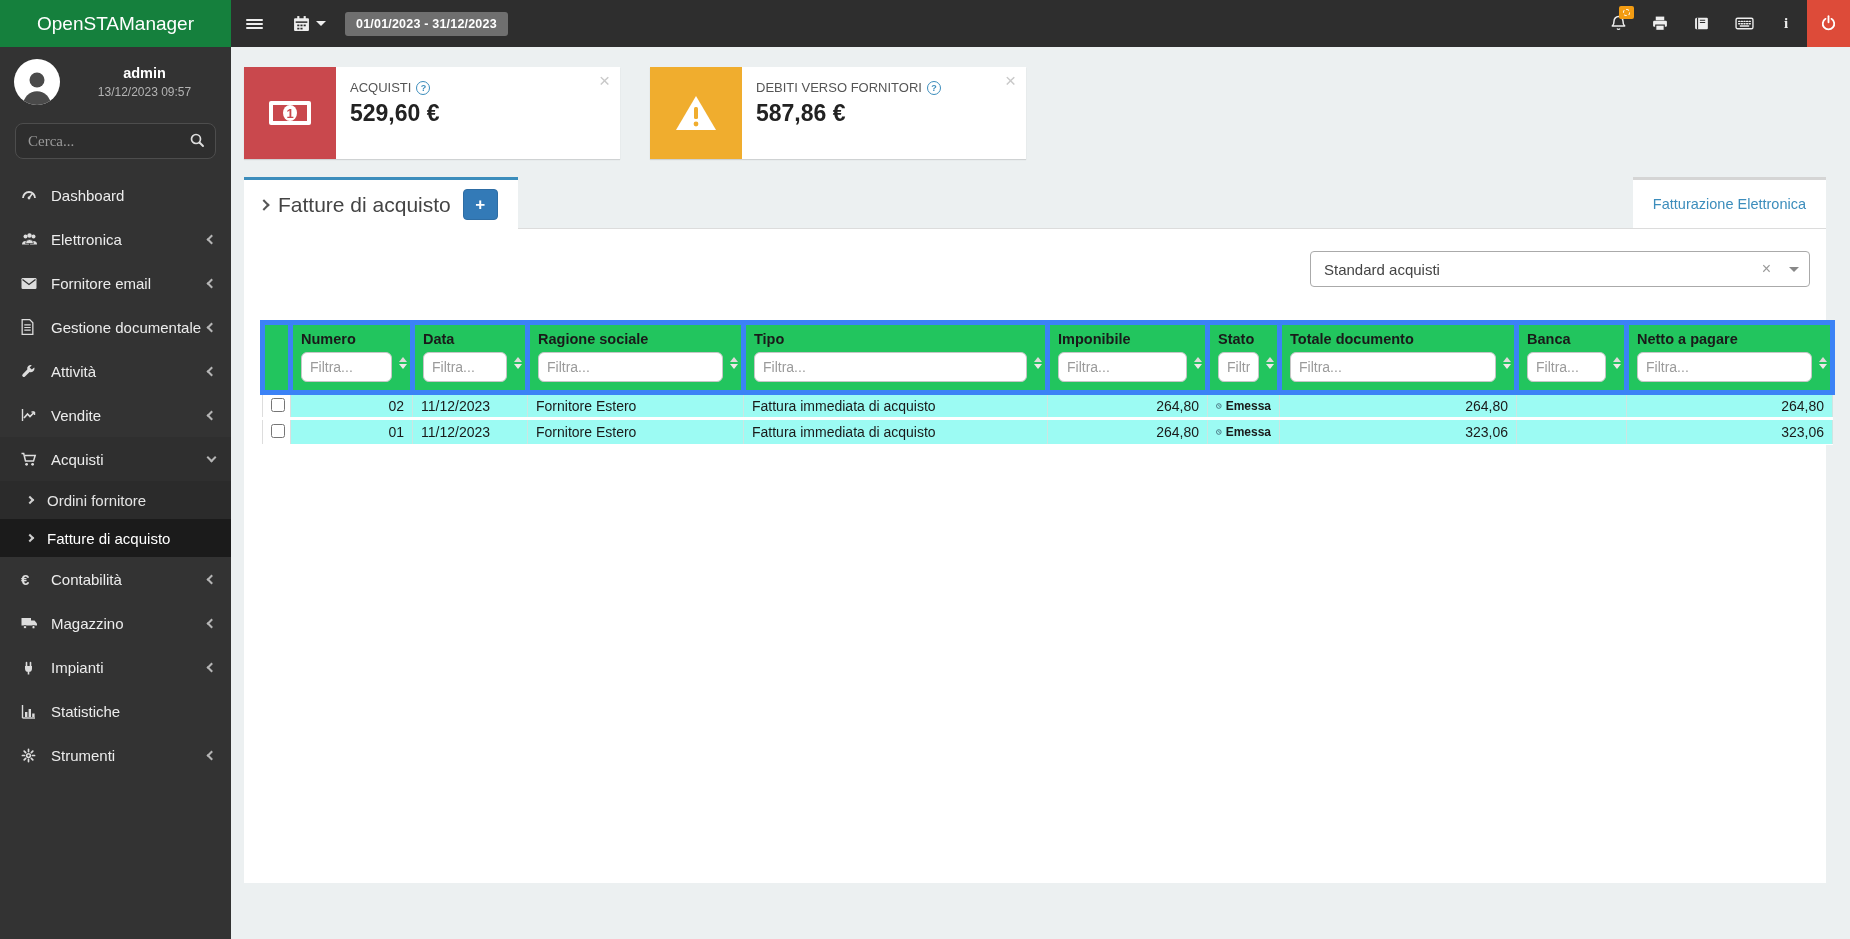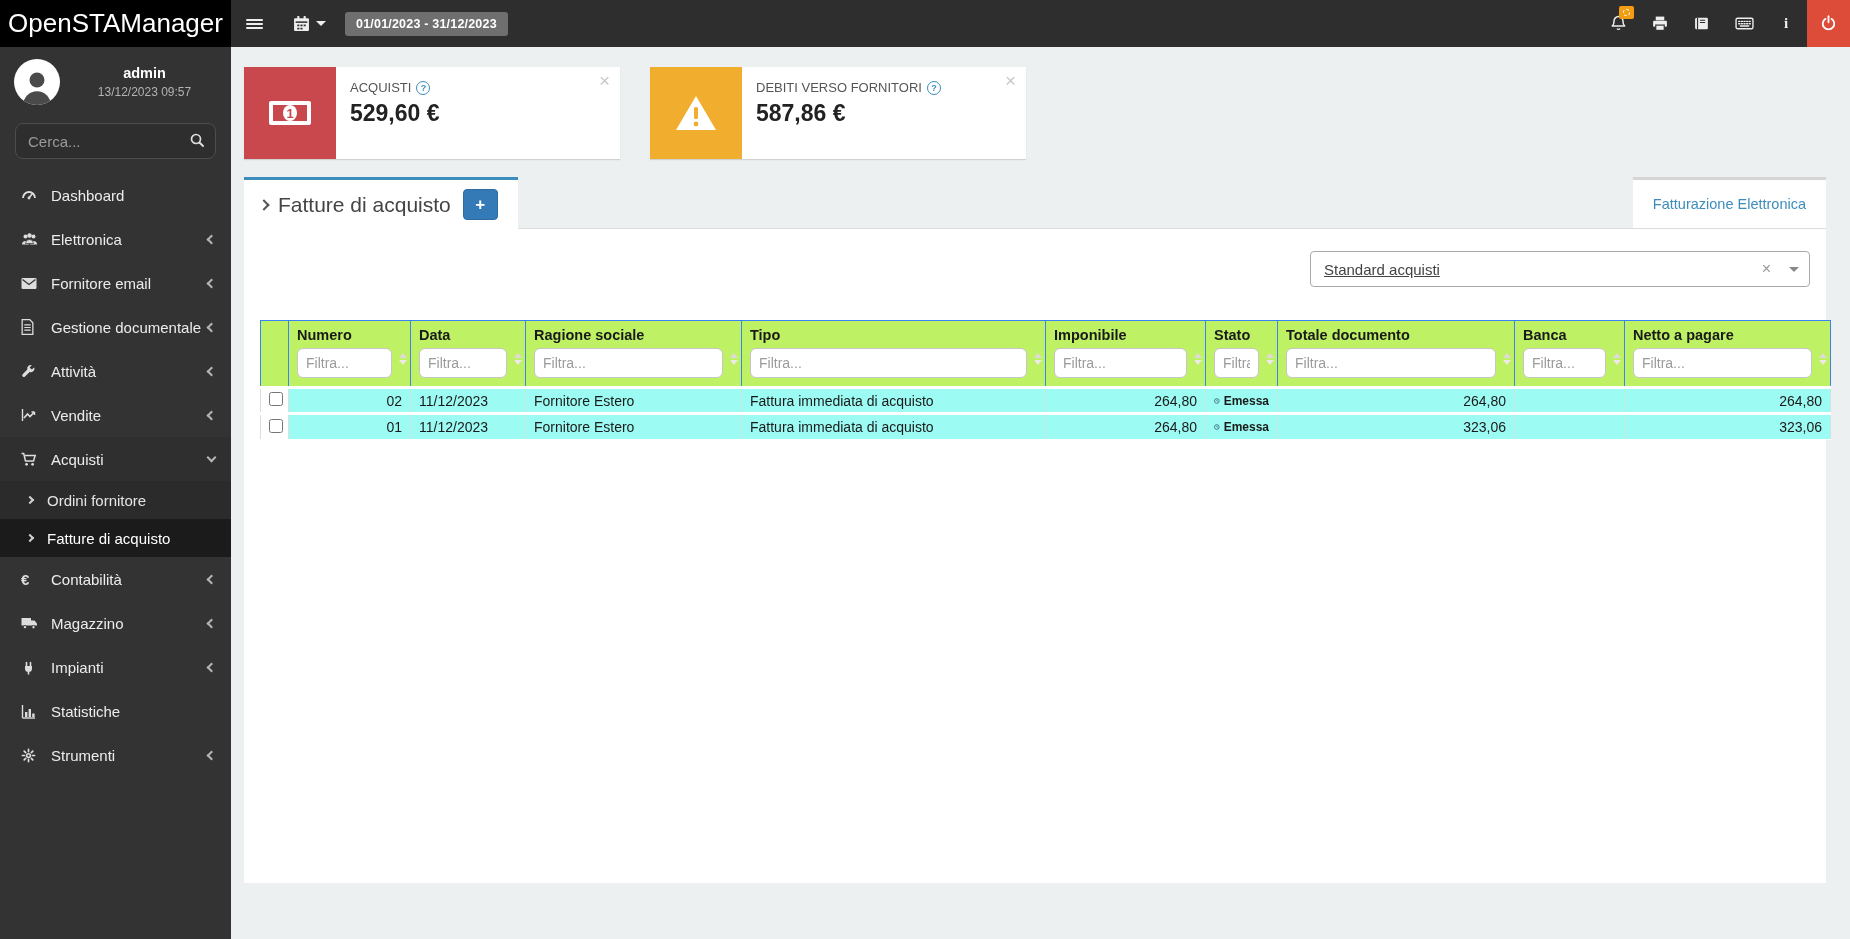--- a/index.html
+++ b/index.html
@@ -2,21 +2,21 @@
 <html><head>
 <meta charset="utf-8">
 <style>
   * { box-sizing: border-box; margin: 0; padding: 0; }
   html,body { width:1850px; height:939px; overflow:hidden; }
   body { font-family:"Liberation Sans", sans-serif; background:#ecf0f1; }
 
   
   .topbar { height:47px; background:#2e2e2e; display:flex; align-items:stretch; }
   .brand { width:231px; display:flex; align-items:center; justify-content:center;
-           color:#fff; font-size:26px; background:#000000; }
+           color:#fff; font-size:19px; background:#15803d; }
   .tb-btn { display:flex; align-items:center; padding:0 15px; cursor:pointer; color:#eee; }
   .hamburger span { display:block; width:17px; height:2px; background:#eee; margin:2px 0; border-radius:1px; }
   .caret-down { width:0; height:0; border-left:5px solid transparent; border-right:5px solid transparent;
                 border-top:5px solid #eee; margin-left:6px; }
   .date-badge { align-self:center; background:#6f6f6f; color:#fff; font-weight:bold; font-size:12.5px;
                 padding:5px 11px; border-radius:3px; margin-left:4px; letter-spacing:.2px; cursor:pointer; }
   .tb-spacer { flex:1; }
   .tb-icons { display:flex; align-items:stretch; }
   .tb-icon { width:42px; display:flex; align-items:center; justify-content:center; position:relative; cursor:pointer; }
   .tb-icon svg { display:block; }
@@ -31,21 +31,21 @@
   
   .sidebar { width:231px; background:#333333; color:#ececec; flex-shrink:0; display:flex; flex-direction:column; }
   .user-panel { display:flex; align-items:center; gap:12px; padding:12px 14px 10px 14px; }
   .avatar { width:46px; height:46px; border-radius:50%; background:#fff; display:flex; align-items:flex-end;
             justify-content:center; overflow:hidden; flex-shrink:0; }
   .user-meta { flex:1; text-align:center; }
   .user-name { font-weight:bold; font-size:14.5px; color:#fff; }
   .user-date { font-size:12px; color:#b3b3b3; margin-top:4px; }
   .search-box { margin:8px 15px 14px 15px; position:relative; }
   .search-box input { width:100%; height:36px; background:#2e2e2e; border:1px solid #4d4d4d; border-radius:8px;
-                      color:#ddd; font-size:15px; padding:0 34px 0 12px; font-family:Liberation Sans, sans-serif; }
+                      color:#ddd; font-size:15px; padding:0 34px 0 12px; font-family:Liberation Serif, serif; }
   .search-box input::placeholder { color:#9a9a9a; }
   .search-ic { position:absolute; right:11px; top:9px; }
 
   .menu { list-style:none; }
   .menu-item { height:44px; display:flex; align-items:center; padding:0 16px 0 21px; font-size:15px;
                color:#ececec; cursor:pointer; }
   .menu-item .mi-icon { width:30px; display:flex; align-items:center; flex-shrink:0; }
   .chev { width:7px; height:7px; border:solid #b5b5b5; border-width:0 2px 2px 0; display:inline-block; }
   .chev-left { transform:rotate(135deg); }
   .chev-down { transform:rotate(45deg); margin-top:-3px; }
@@ -81,29 +81,29 @@
   .chev-title { width:8px; height:8px; border:solid #555; border-width:0 2px 2px 0; transform:rotate(-45deg); }
   .add-btn { width:35px; height:31px; background:#337ab7; border:1px solid #2e6da4; border-radius:4px; color:#fff;
              font-size:17px; font-weight:bold; display:flex; align-items:center; justify-content:center; cursor:pointer; }
   .tab-link { background:#fff; border-top:3px solid #d5d5d5; padding:0 20px; display:flex; align-items:center;
               color:#3c8dbc; font-size:14.5px; cursor:pointer; }
   .panel-body { background:#fff; height:654px; padding:22px 16px 0 16px; }
 
   .select-row { display:flex; justify-content:flex-end; }
   .select2 { width:500px; height:36px; border:1px solid #aaa; border-radius:4px; background:#fff;
              display:flex; align-items:center; padding:0 10px 0 13px; cursor:pointer; }
-  .select2-value { flex:1; font-size:15px; color:#444;text-decoration:underline; }
+  .select2-value { flex:1; font-size:15px; color:#444; }
   .select2-clear { color:#999; font-size:16px; padding:0 12px; cursor:pointer; }
   .select2-caret { width:0; height:0; border-left:5px solid transparent; border-right:5px solid transparent;
                    border-top:5px solid #888; margin-left:6px; }
 
   
   .table-wrap { margin-top:33px; }
   table { width:100%; border-collapse:collapse; table-layout:fixed; }
-  thead th { border:1px solid #3b82f6; background:#bef264; text-align:left; vertical-align:top;
+  thead th { border:5px solid #3b82f6; background:#22c55e; text-align:left; vertical-align:top;
              padding:6px 8px 8px 8px; position:relative; }
   thead th .col-label { font-size:14.5px; font-weight:bold; color:#1a1a1a; }
   .filter-input { width:calc(100% - 10px); height:30px; margin-top:5px; border:1px solid #c6c6c6; border-radius:6px;
                   padding:0 8px; font-size:14px; color:#444; font-family:"Liberation Sans",sans-serif; }
   .filter-input::placeholder { color:#9b9b9b; }
   .sort { position:absolute; right:3px; top:32px; display:flex; flex-direction:column; gap:2px; }
   .sort .s-up { width:0;height:0;border-left:4px solid transparent;border-right:4px solid transparent;border-bottom:5px solid #e0dada; }
   .sort .s-dn { width:0;height:0;border-left:4px solid transparent;border-right:4px solid transparent;border-top:5px solid #eee8e8; }
   tbody td { background:#9cfbf3; height:26px; font-size:14px; color:#1a1a1a; padding:0 8px;
              border-left:1px solid #cde5e2; border-right:1px solid #cde5e2; border-top:3px solid #fff; }

